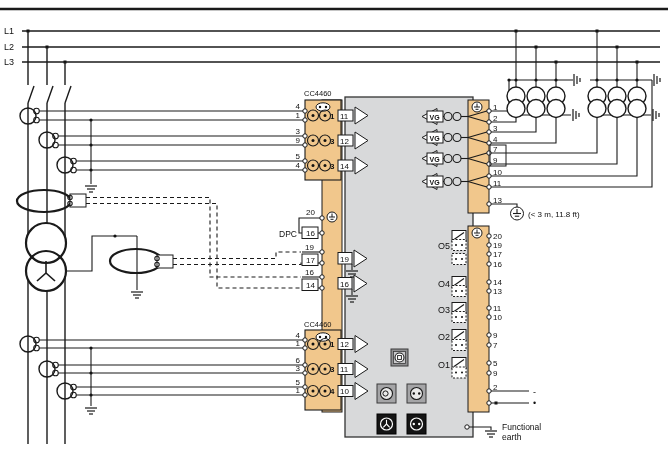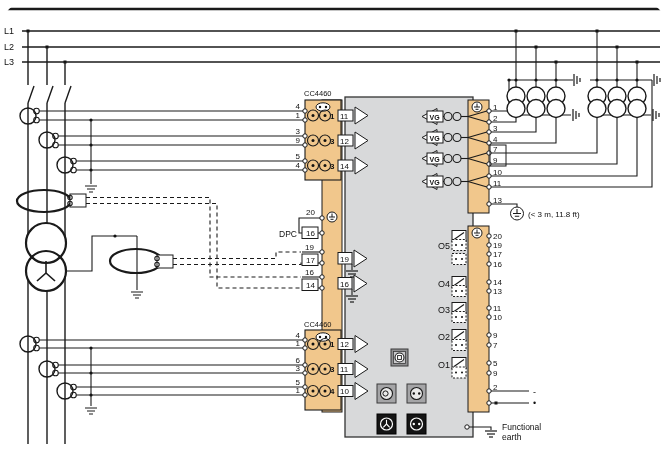--- a/index.html
+++ b/index.html
@@ -1,16 +1,16 @@
 <!DOCTYPE html>
 <html><head>
 <meta charset="utf-8">
 <style>
   html,body{margin:0;padding:0;background:#fff;}
-  .stage{width:668px;height:450px;position:relative;background:#fff;overflow:hidden;border-radius:31px;}
+  .stage{width:668px;height:450px;position:relative;background:#fff;overflow:hidden;}
   svg text{font-family:"Liberation Sans",sans-serif;fill:#111;}
   .t75{font-size:7.5px;}
   .t8{font-size:8px;}
   .t85{font-size:8.5px;}
   .t9{font-size:9px;}
   .b8{font-size:8px;font-weight:bold;}
   .b7{font-size:7px;font-weight:bold;}
   .ln{stroke:#1a1a1a;stroke-width:1.1;fill:none;}
   .ln2{stroke:#1a1a1a;stroke-width:1.4;fill:none;}
   .thick{stroke:#1a1a1a;stroke-width:2.2;fill:none;}

